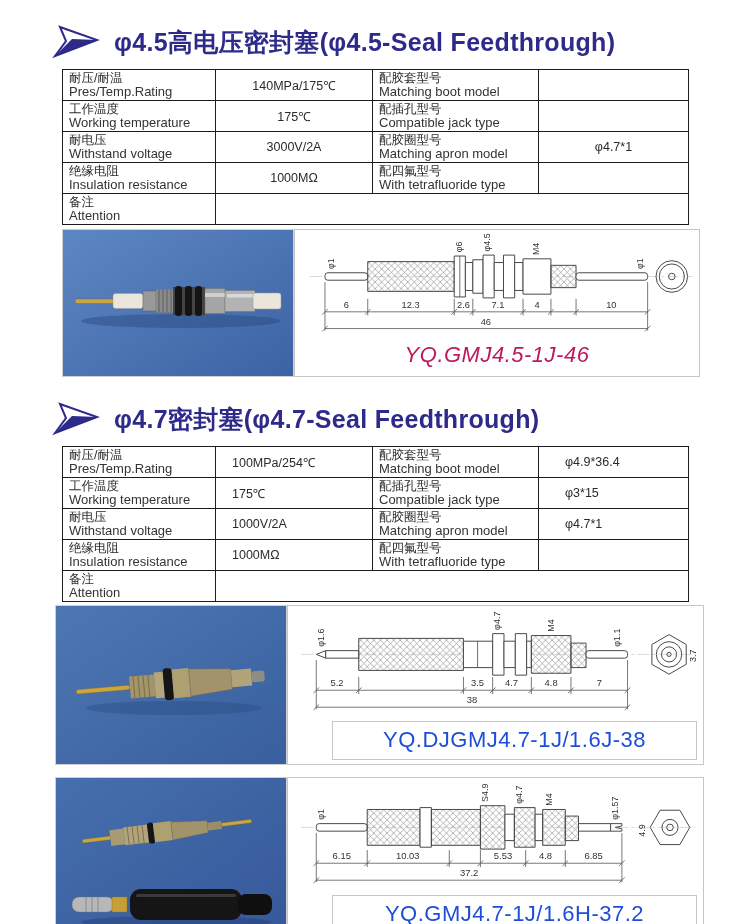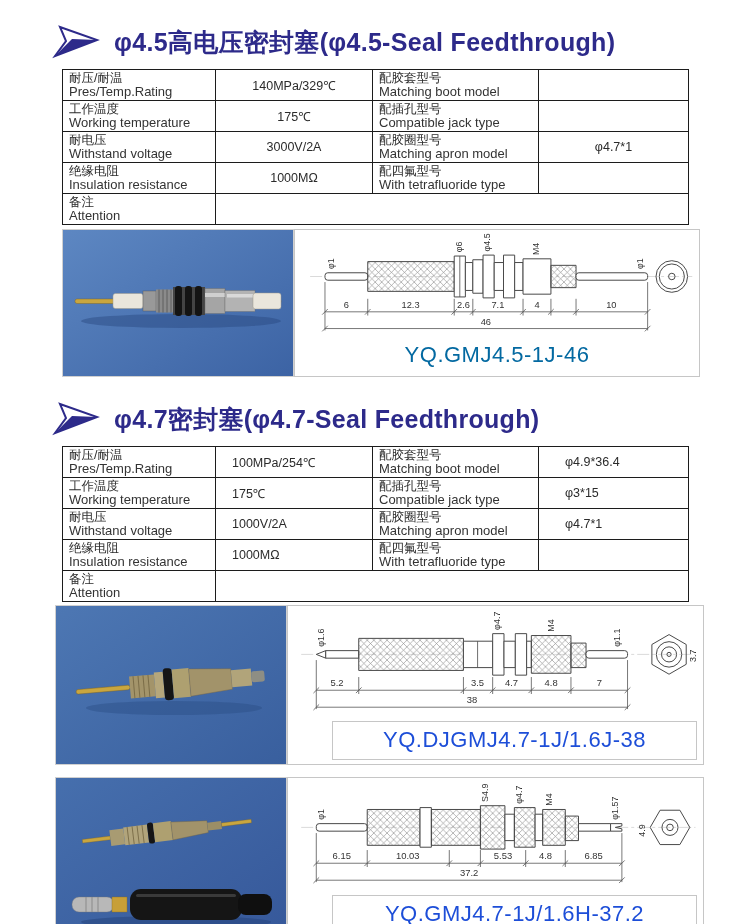--- a/index.html
+++ b/index.html
@@ -17,21 +17,21 @@
   .spec td.vl2{padding-left:26px;margin-left:44px;}
   .media-row{display:flex;align-items:stretch;}
   .media-row.r1{margin:4px 0 0 62px;}
   .media-row.r2{margin:3px 0 0 55px;}
   .media-row.r3{margin:12px 0 0 55px;}
   .photo{display:block;border:1px solid #d0d0d0;background:#4a74b1;}
   .panel{border:1px solid #c6c6c6;background:#fff;display:flex;flex-direction:column;justify-content:space-between;}
   .panel.p1{width:404px;}
   .panel.p2,.panel.p3{width:415px;}
   .panel svg{display:block;}
-  .model{font-size:22px;color:#0369a1;text-align:center;letter-spacing:.5px;padding:2px 0 8px;}
+  .model{font-size:22px;color:#be185d;text-align:center;letter-spacing:.5px;padding:2px 0 8px;font-style:italic;}
   .model-box{border:1px solid #c6c6c6;margin:2px 6px 4px 44px;padding:5px 0 6px;font-size:22px;color:#1d4ed8;text-align:center;letter-spacing:.5px;}
   .t2{text-align:right;}
   svg text{font-family:"Liberation Sans",sans-serif;fill:#333;}
   .draw line,.draw path,.draw rect,.draw circle,.draw polygon{vector-effect:non-scaling-stroke;}
 </style>
 </head>
 <body>
 
 <div>
 
@@ -49,21 +49,21 @@
         <col style="width:157px">
         <col style="width:166px">
         <col style="width:150px">
       </colgroup>
     <tbody>
         <tr>
       <td>
         <div class="zh">耐压/耐温</div>
         <div class="en">Pres/Temp.Rating</div>
       </td>
-      <td class="val vc">140MPa/329℃</td>
+      <td class="val vc">140MPa/175℃</td>
       <td>
         <div class="zh">配胶套型号</div>
         <div class="en">Matching boot model</div>
       </td>
       <td class="val vc"></td>
     </tr>
     <tr>
       <td>
         <div class="zh">工作温度</div>
         <div class="en">Working temperature</div>

